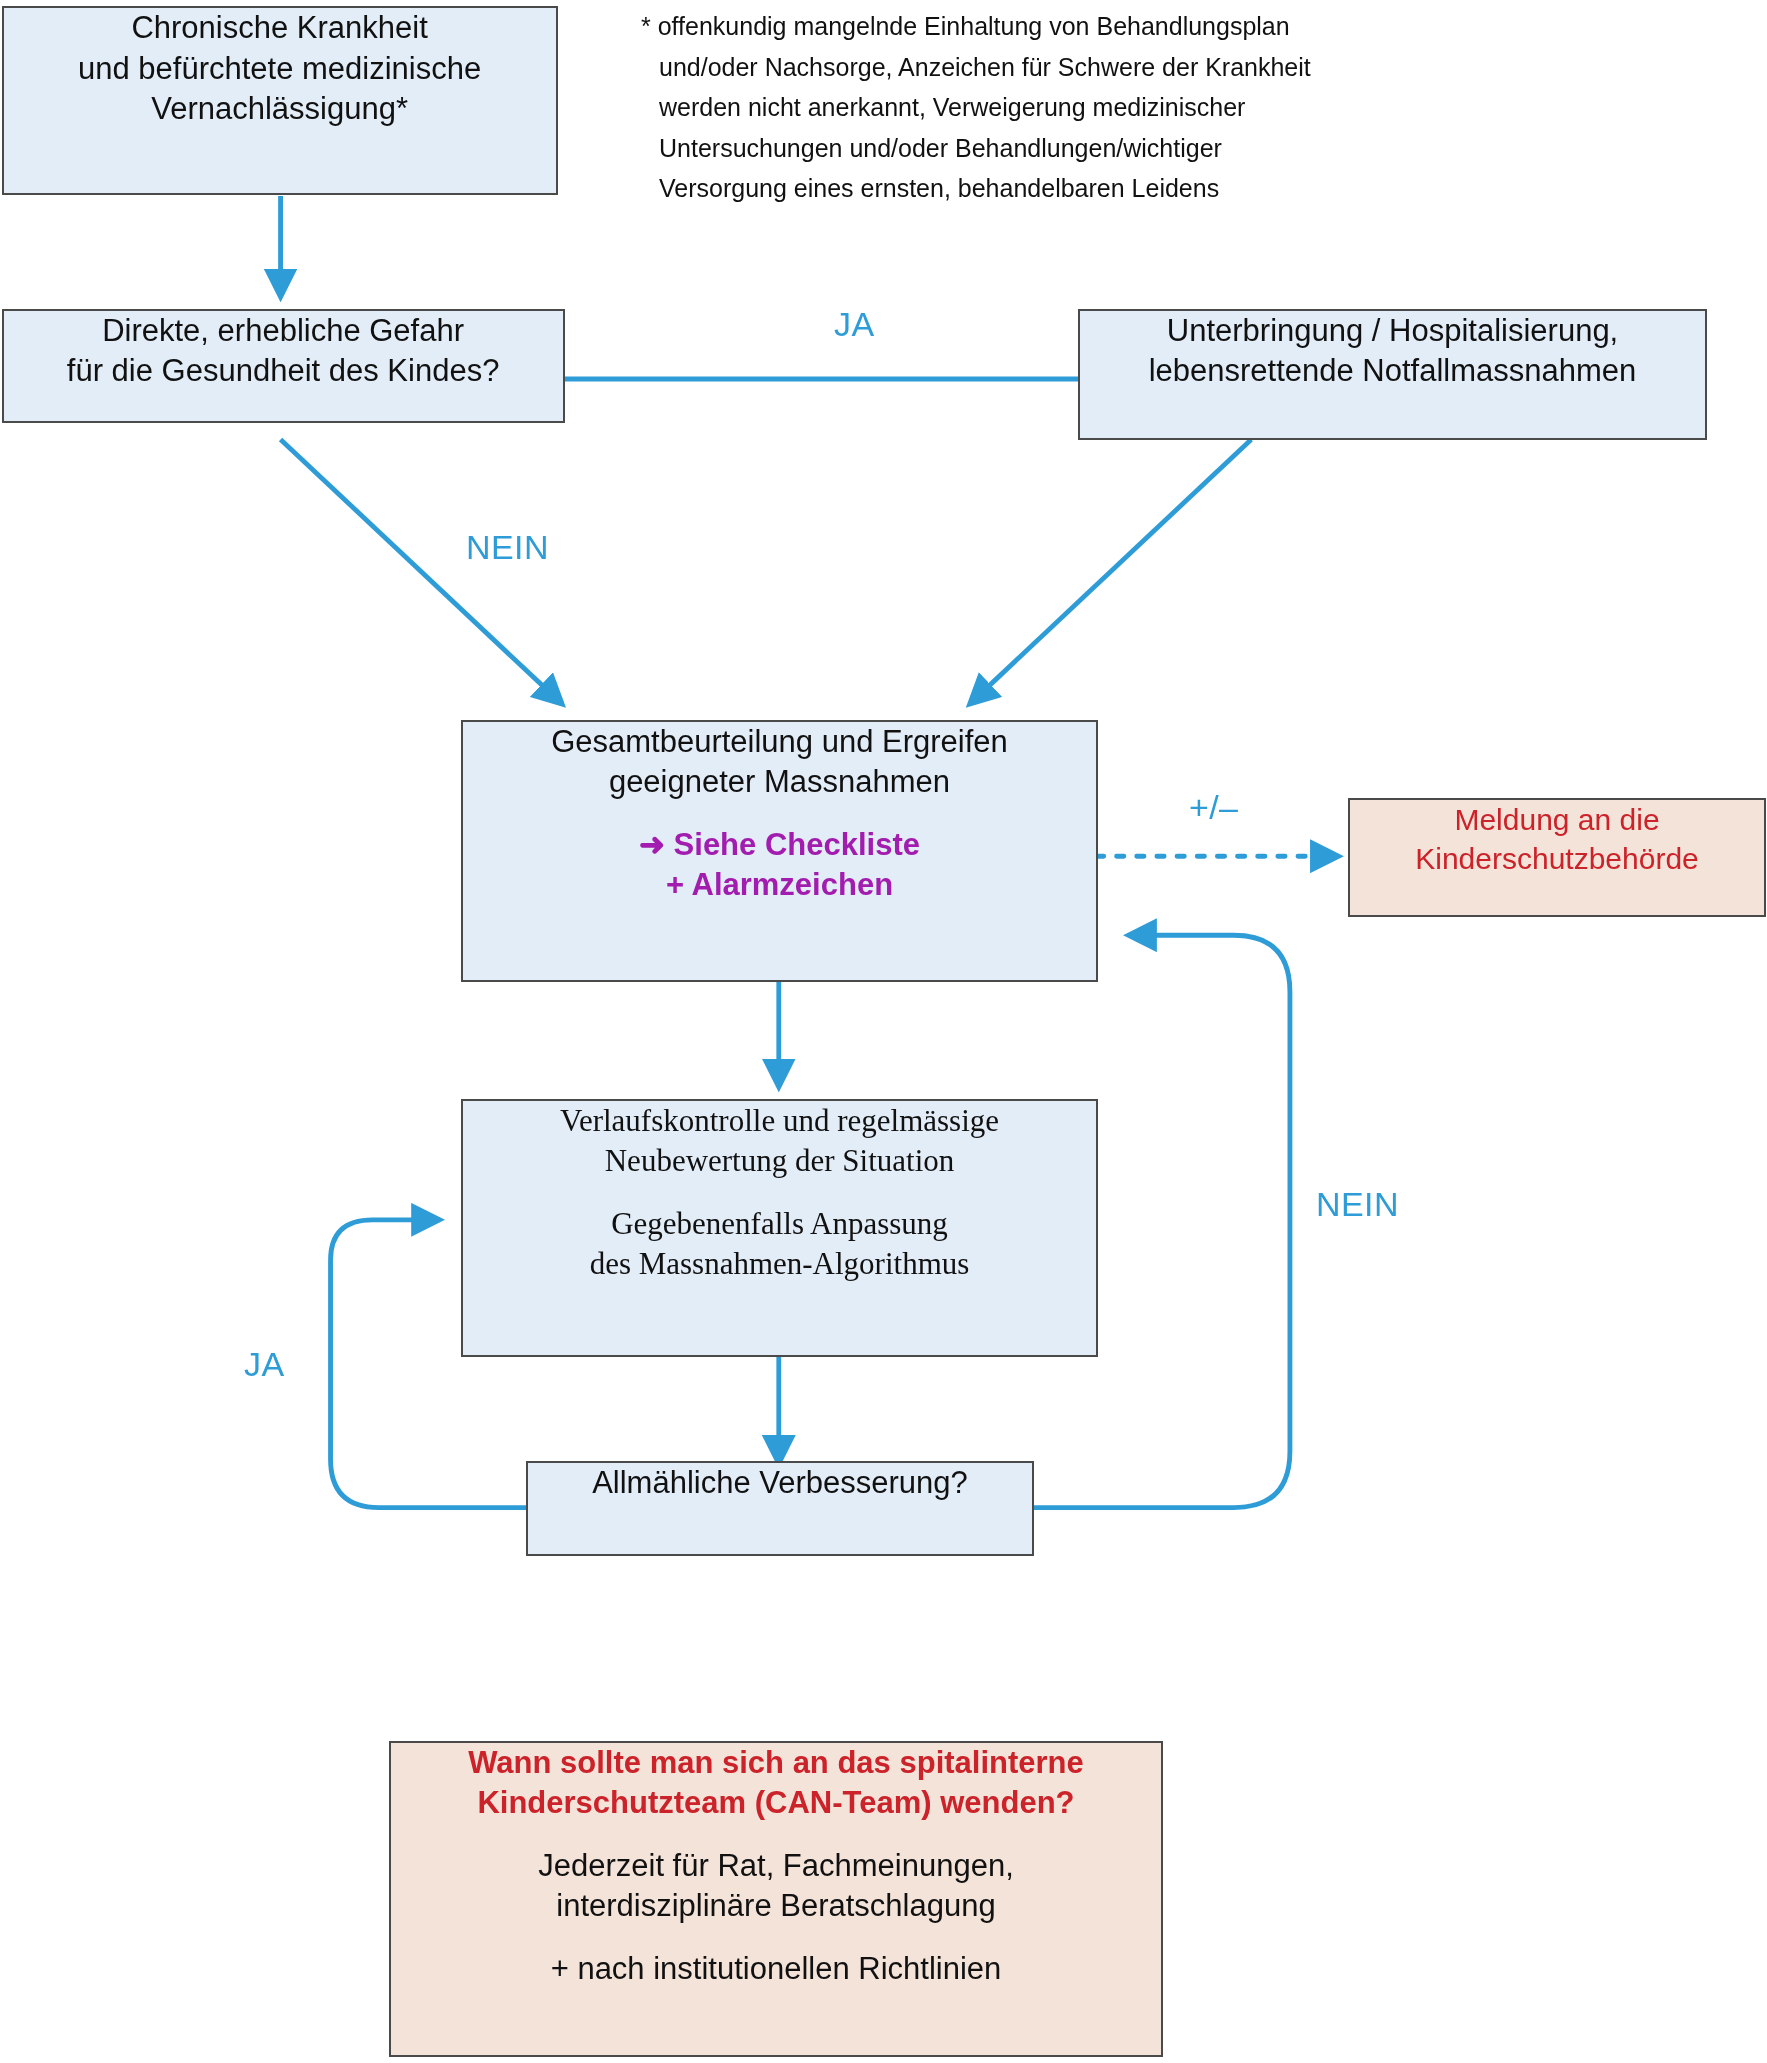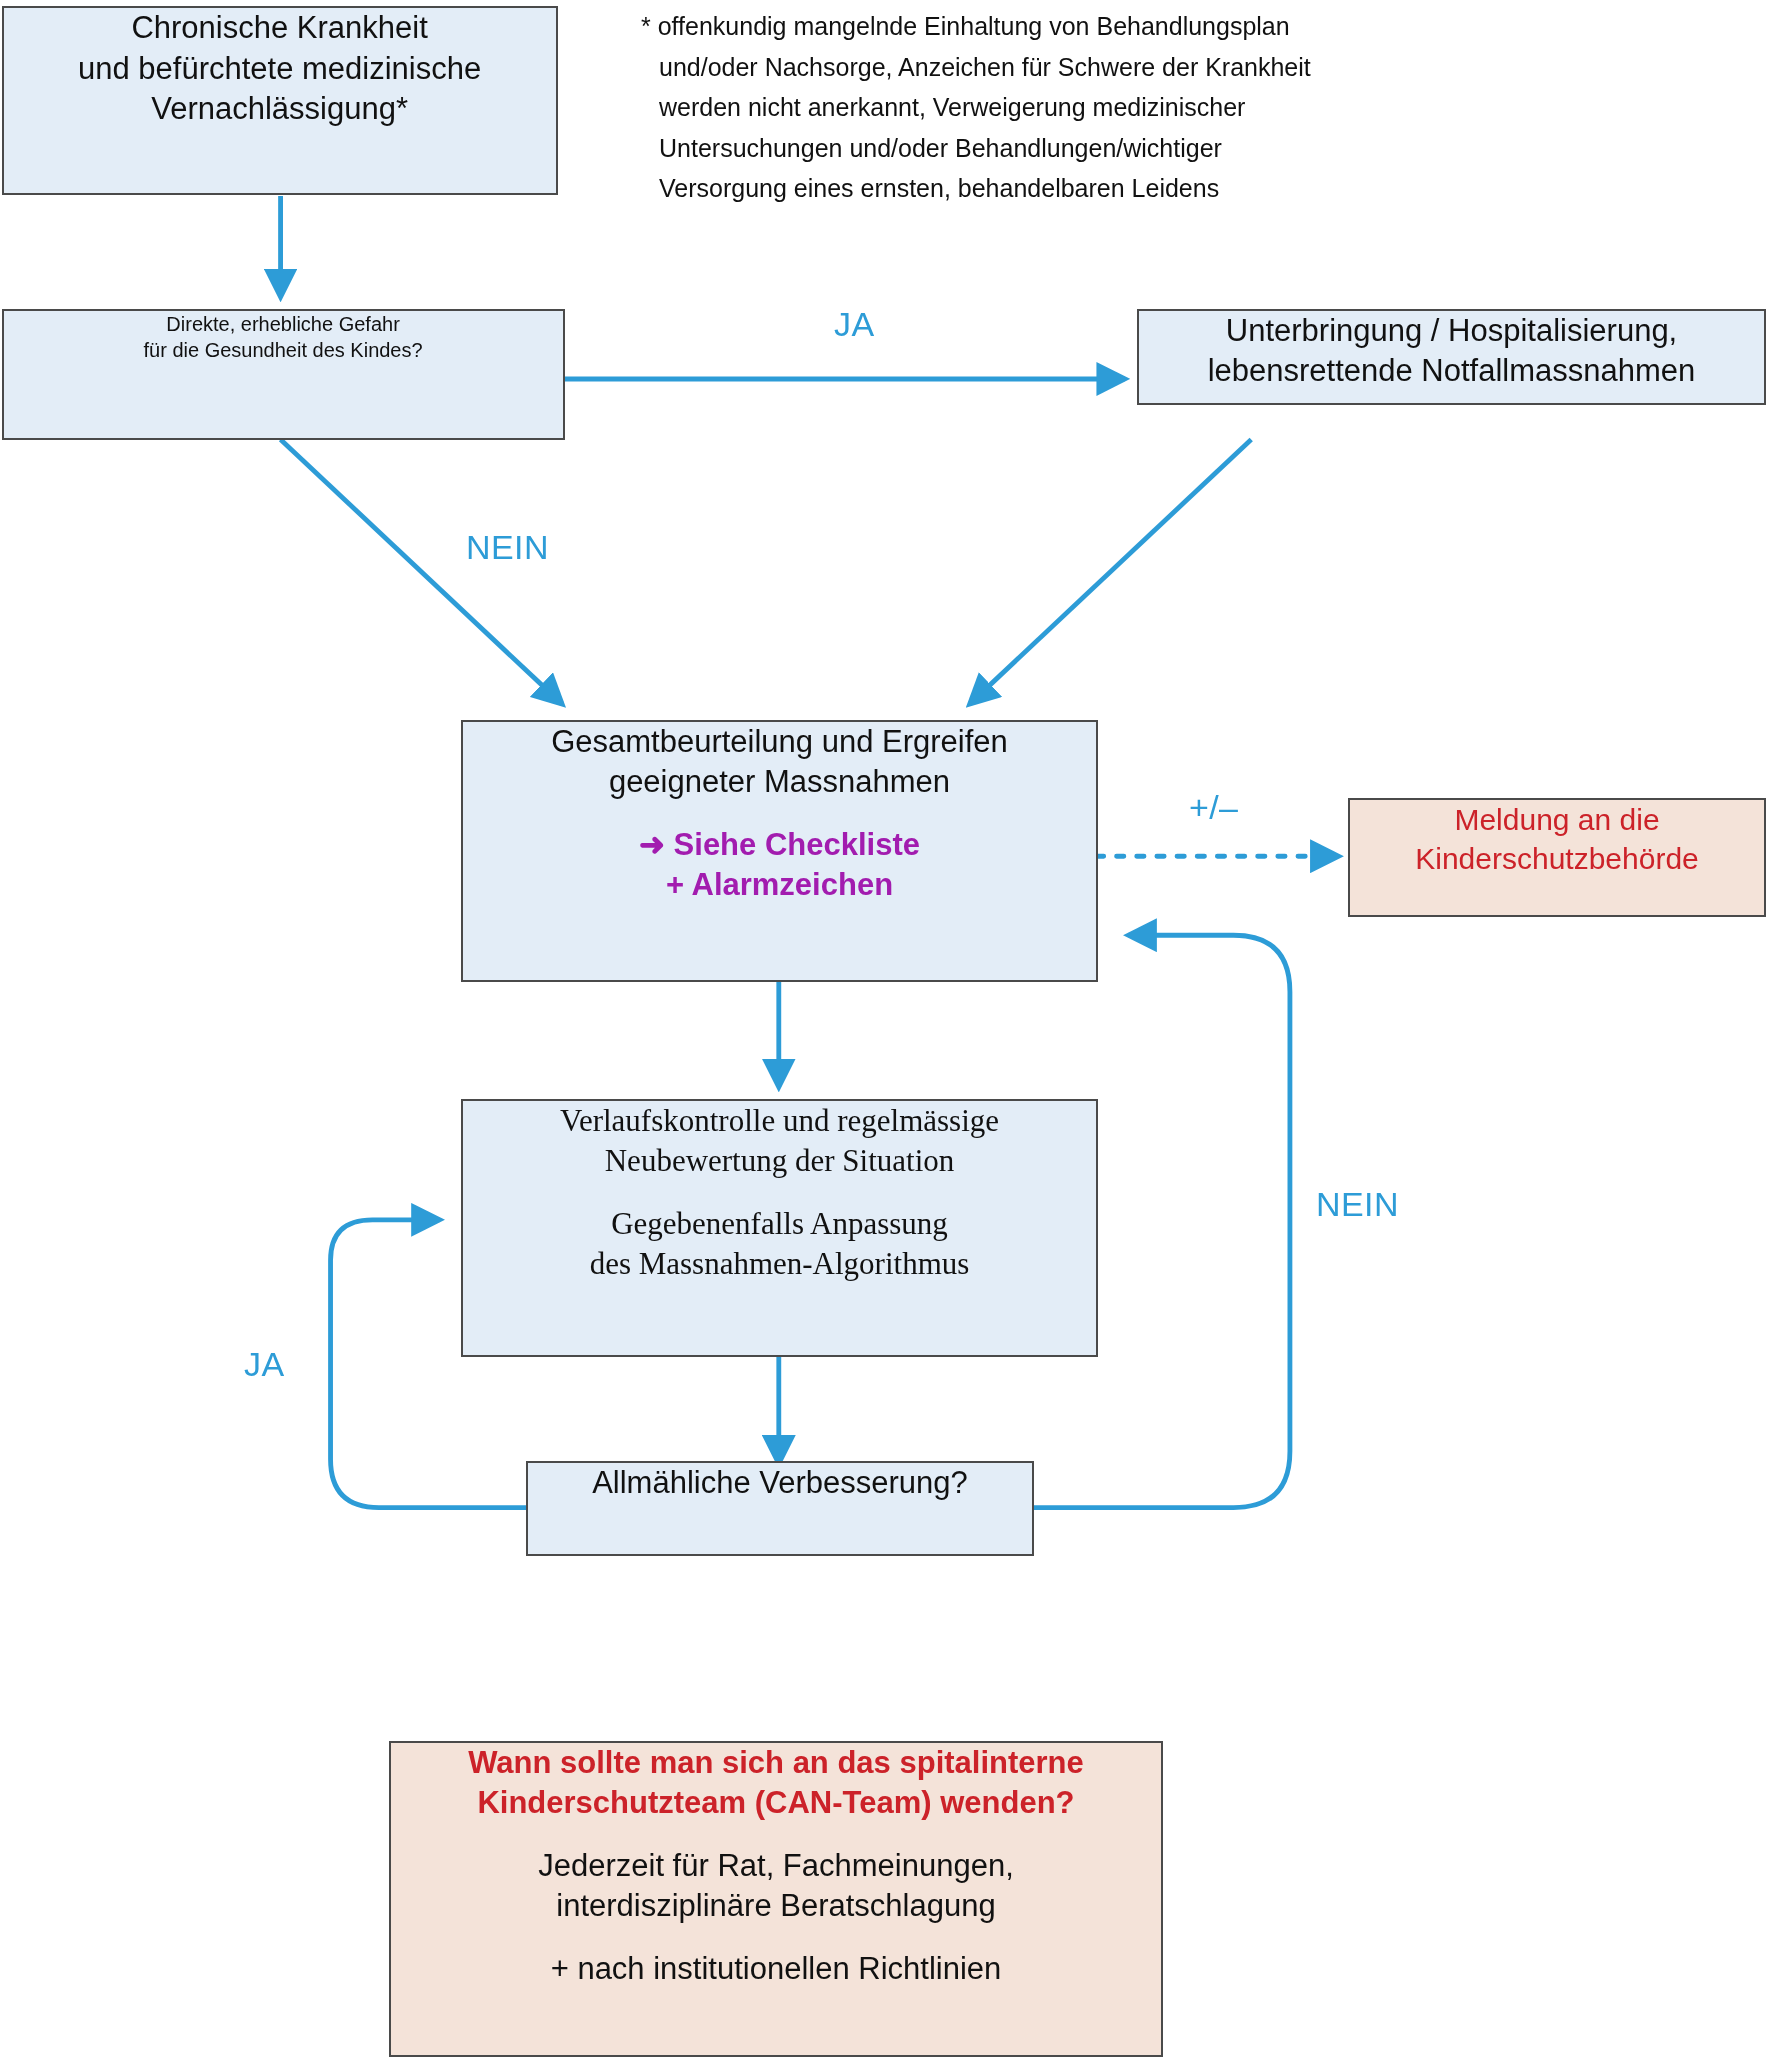--- a/index.html
+++ b/index.html
@@ -125,26 +125,26 @@
     <span class="line hang">Untersuchungen und/oder Behandlungen/wichtiger</span>
     <span class="line hang">Versorgung eines ernsten, behandelbaren Leidens</span>
   </div>
 
   <div class="node blue" style="left:1.6px; top:6.4px; width:556px; height:189px; font-size:31px;">
     <span class="line">Chronische Krankheit</span>
     <span class="line">und befürchtete medizinische</span>
     <span class="line">Vernachlässigung*</span>
   </div>
 
-  <div class="node blue" style="left:1.6px; top:309px; width:563px; height:131px; font-size:20px;">
+  <div class="node blue" style="left:1.6px; top:309px; width:563px; height:114px; font-size:31px;">
     <span class="line">Direkte, erhebliche Gefahr</span>
     <span class="line">für die Gesundheit des Kindes?</span>
   </div>
 
-  <div class="node blue" style="left:1137px; top:309px; width:629px; height:96px; font-size:31px;">
+  <div class="node blue" style="left:1078px; top:309px; width:629px; height:131px; font-size:31px;">
     <span class="line">Unterbringung / Hospitalisierung,</span>
     <span class="line">lebensrettende Notfallmassnahmen</span>
   </div>
 
   <div class="node blue" style="left:461px; top:720px; width:637px; height:262px; font-size:31px;">
     <span class="line">Gesamtbeurteilung und Ergreifen</span>
     <span class="line">geeigneter Massnahmen</span>
     <span class="blk-gap"></span>
     <span class="line accent">➜ Siehe Checkliste</span>
     <span class="line accent">+ Alarmzeichen</span>

